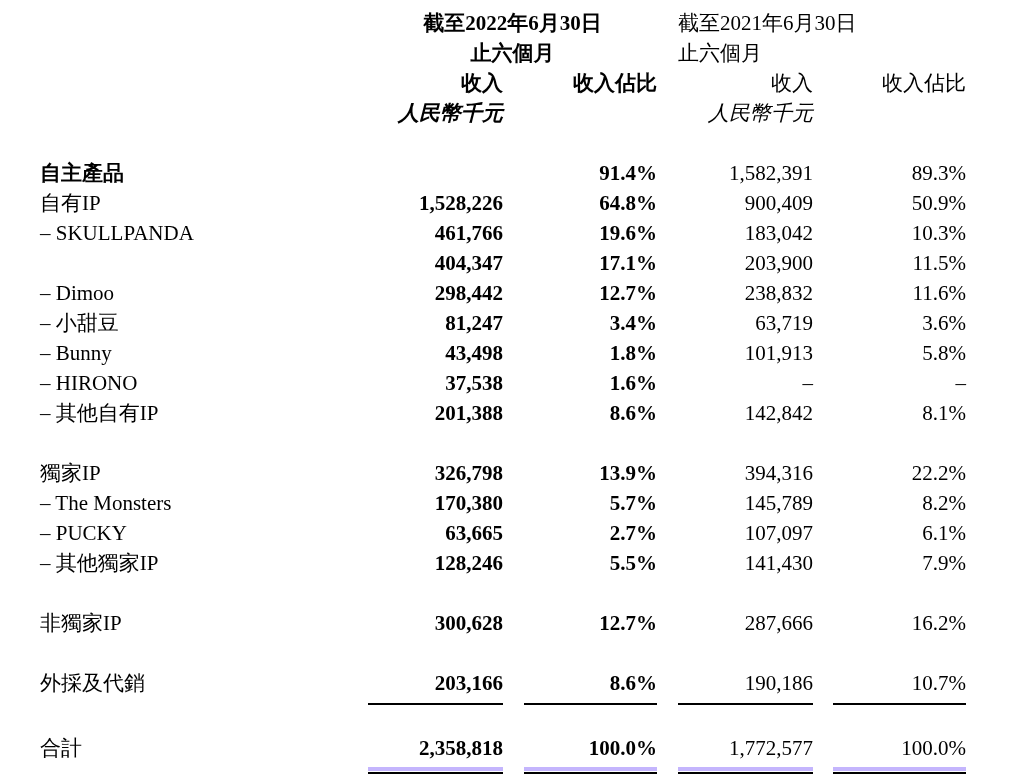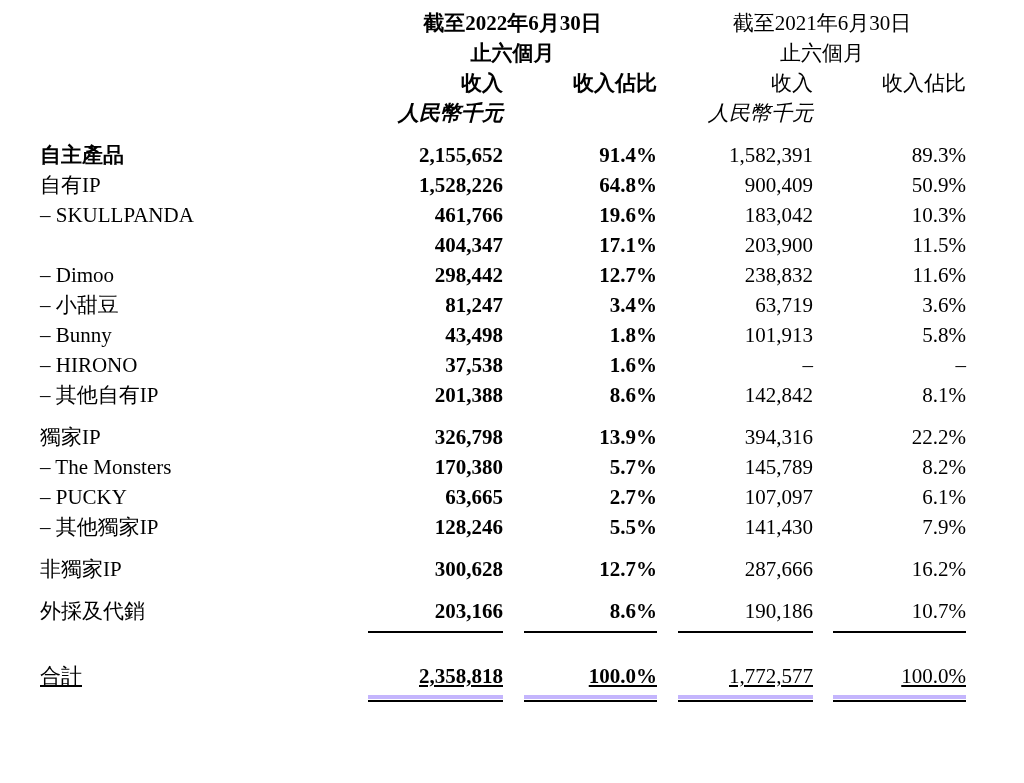--- a/index.html
+++ b/index.html
@@ -26,34 +26,34 @@
   .num1 { grid-column: 2; }
   .num2 { grid-column: 4; }
   .num3 { grid-column: 6; }
   .num4 { grid-column: 8; }
   .num1, .num2, .num3, .num4 { text-align: right; white-space: nowrap; }
   
   .num1, .num2 { font-weight: bold; }
 
   
   .grp1 { grid-column: 2 / 5; text-align: center; font-weight: bold; white-space: nowrap; }
-  .grp2 { grid-column: 6 / 9; text-align: center; white-space: nowrap; }
+  .grp2 { grid-column: 6 / 9; text-align: left; white-space: nowrap; }
   .h1 { grid-column: 2; text-align: right; font-weight: bold; }
   .h2 { grid-column: 4; text-align: right; font-weight: bold; }
   .h3 { grid-column: 6; text-align: right; }
   .h4 { grid-column: 8; text-align: right; }
   .u1 { grid-column: 2; text-align: right; font-weight: bold; font-style: italic; }
   .u2 { grid-column: 6; text-align: right; font-style: italic; }
 
   
   .lead .cell-label { font-weight: bold; }
 
   
-  .gap   { margin-top: 12px; }
-  .gap-lg{ margin-top: 28px; text-decoration: underline; }
+  .gap   { margin-top: 30px; }
+  .gap-lg{ margin-top: 28px; }
 
   
   .rule .num1, .rule .num2, .rule .num3, .rule .num4 {
     border-bottom: 2px solid #000;
     padding-bottom: 5px;
   }
   
   .total .num1, .total .num2, .total .num3, .total .num4 {
     border-bottom: 4px solid #c4b5fd;
     padding-bottom: 4px;
@@ -89,21 +89,20 @@
     <div class="h4">收入佔比</div>
   </div>
 
   <div class="grid">
     <div class="u1">人民幣千元</div>
     <div class="u2">人民幣千元</div>
   </div>
 
   <div class="grid gap lead">
     <div class="cell-label">自主產品</div>
-    <div class="num1">2,155,652</div>
     <div class="num2">91.4%</div>
     <div class="num3">1,582,391</div>
     <div class="num4">89.3%</div>
   </div>
 
   <div class="grid">
     <div class="cell-label">自有IP</div>
     <div class="num1">1,528,226</div>
     <div class="num2">64.8%</div>
     <div class="num3">900,409</div>

